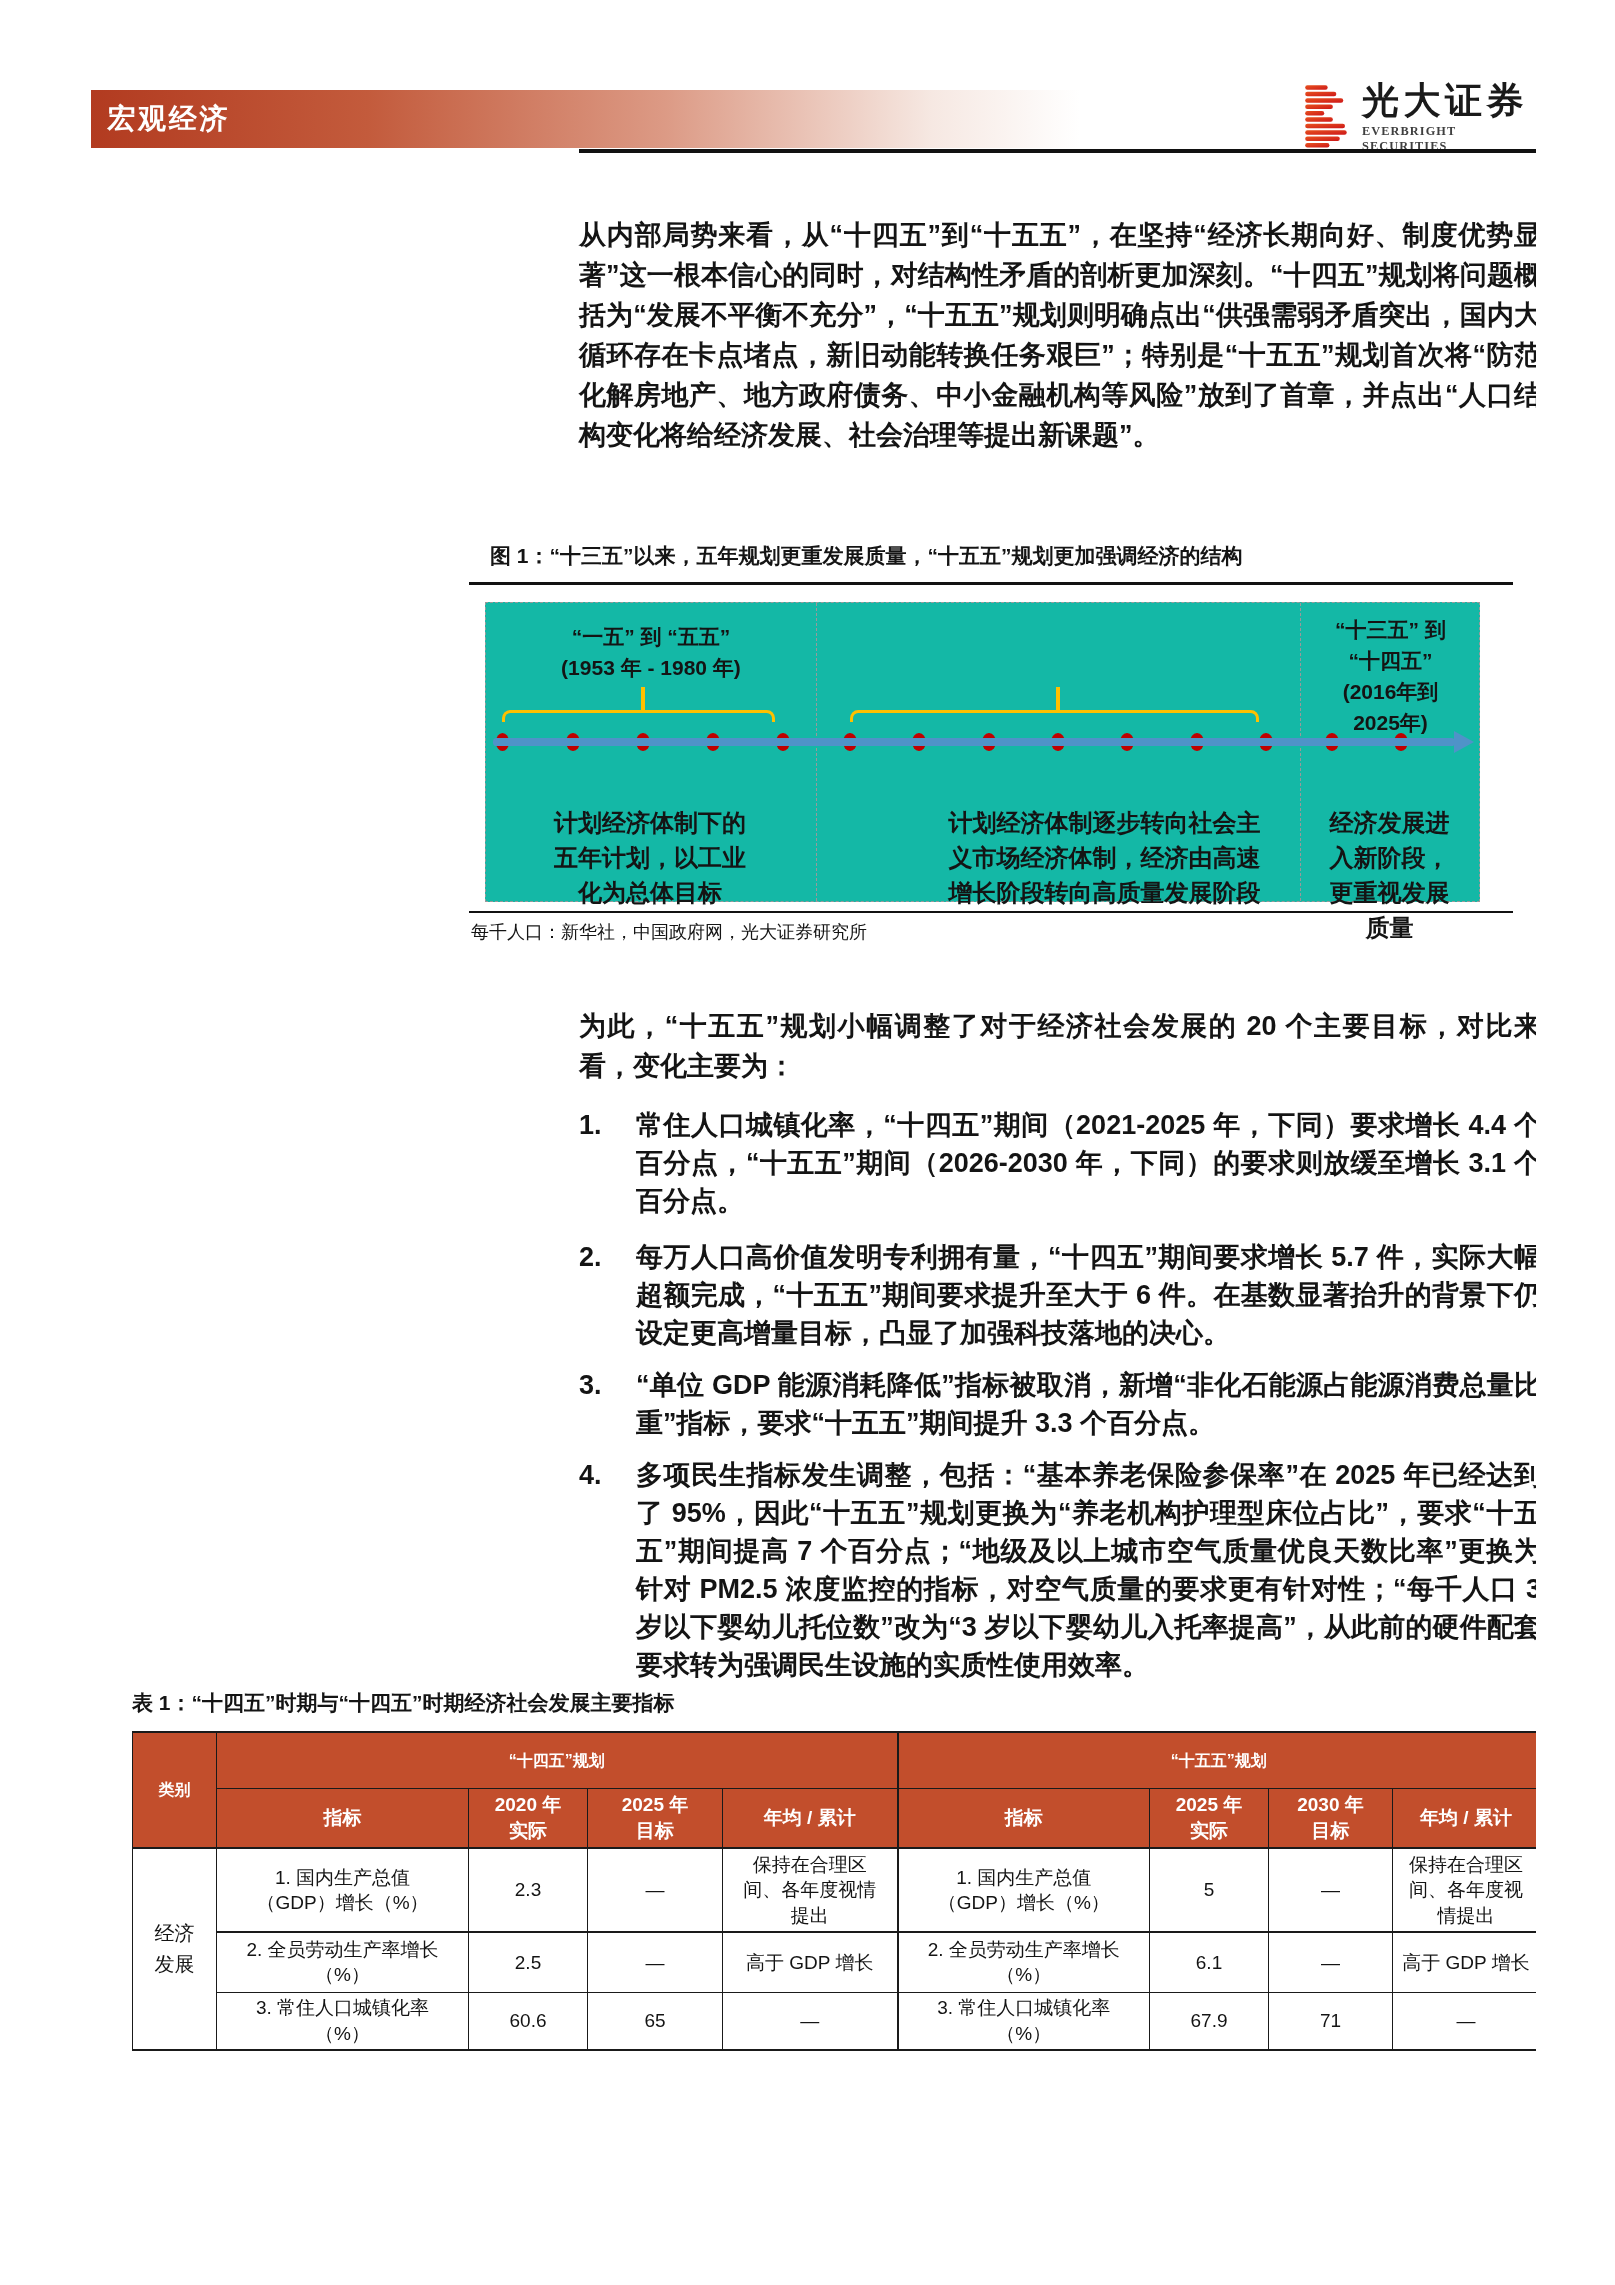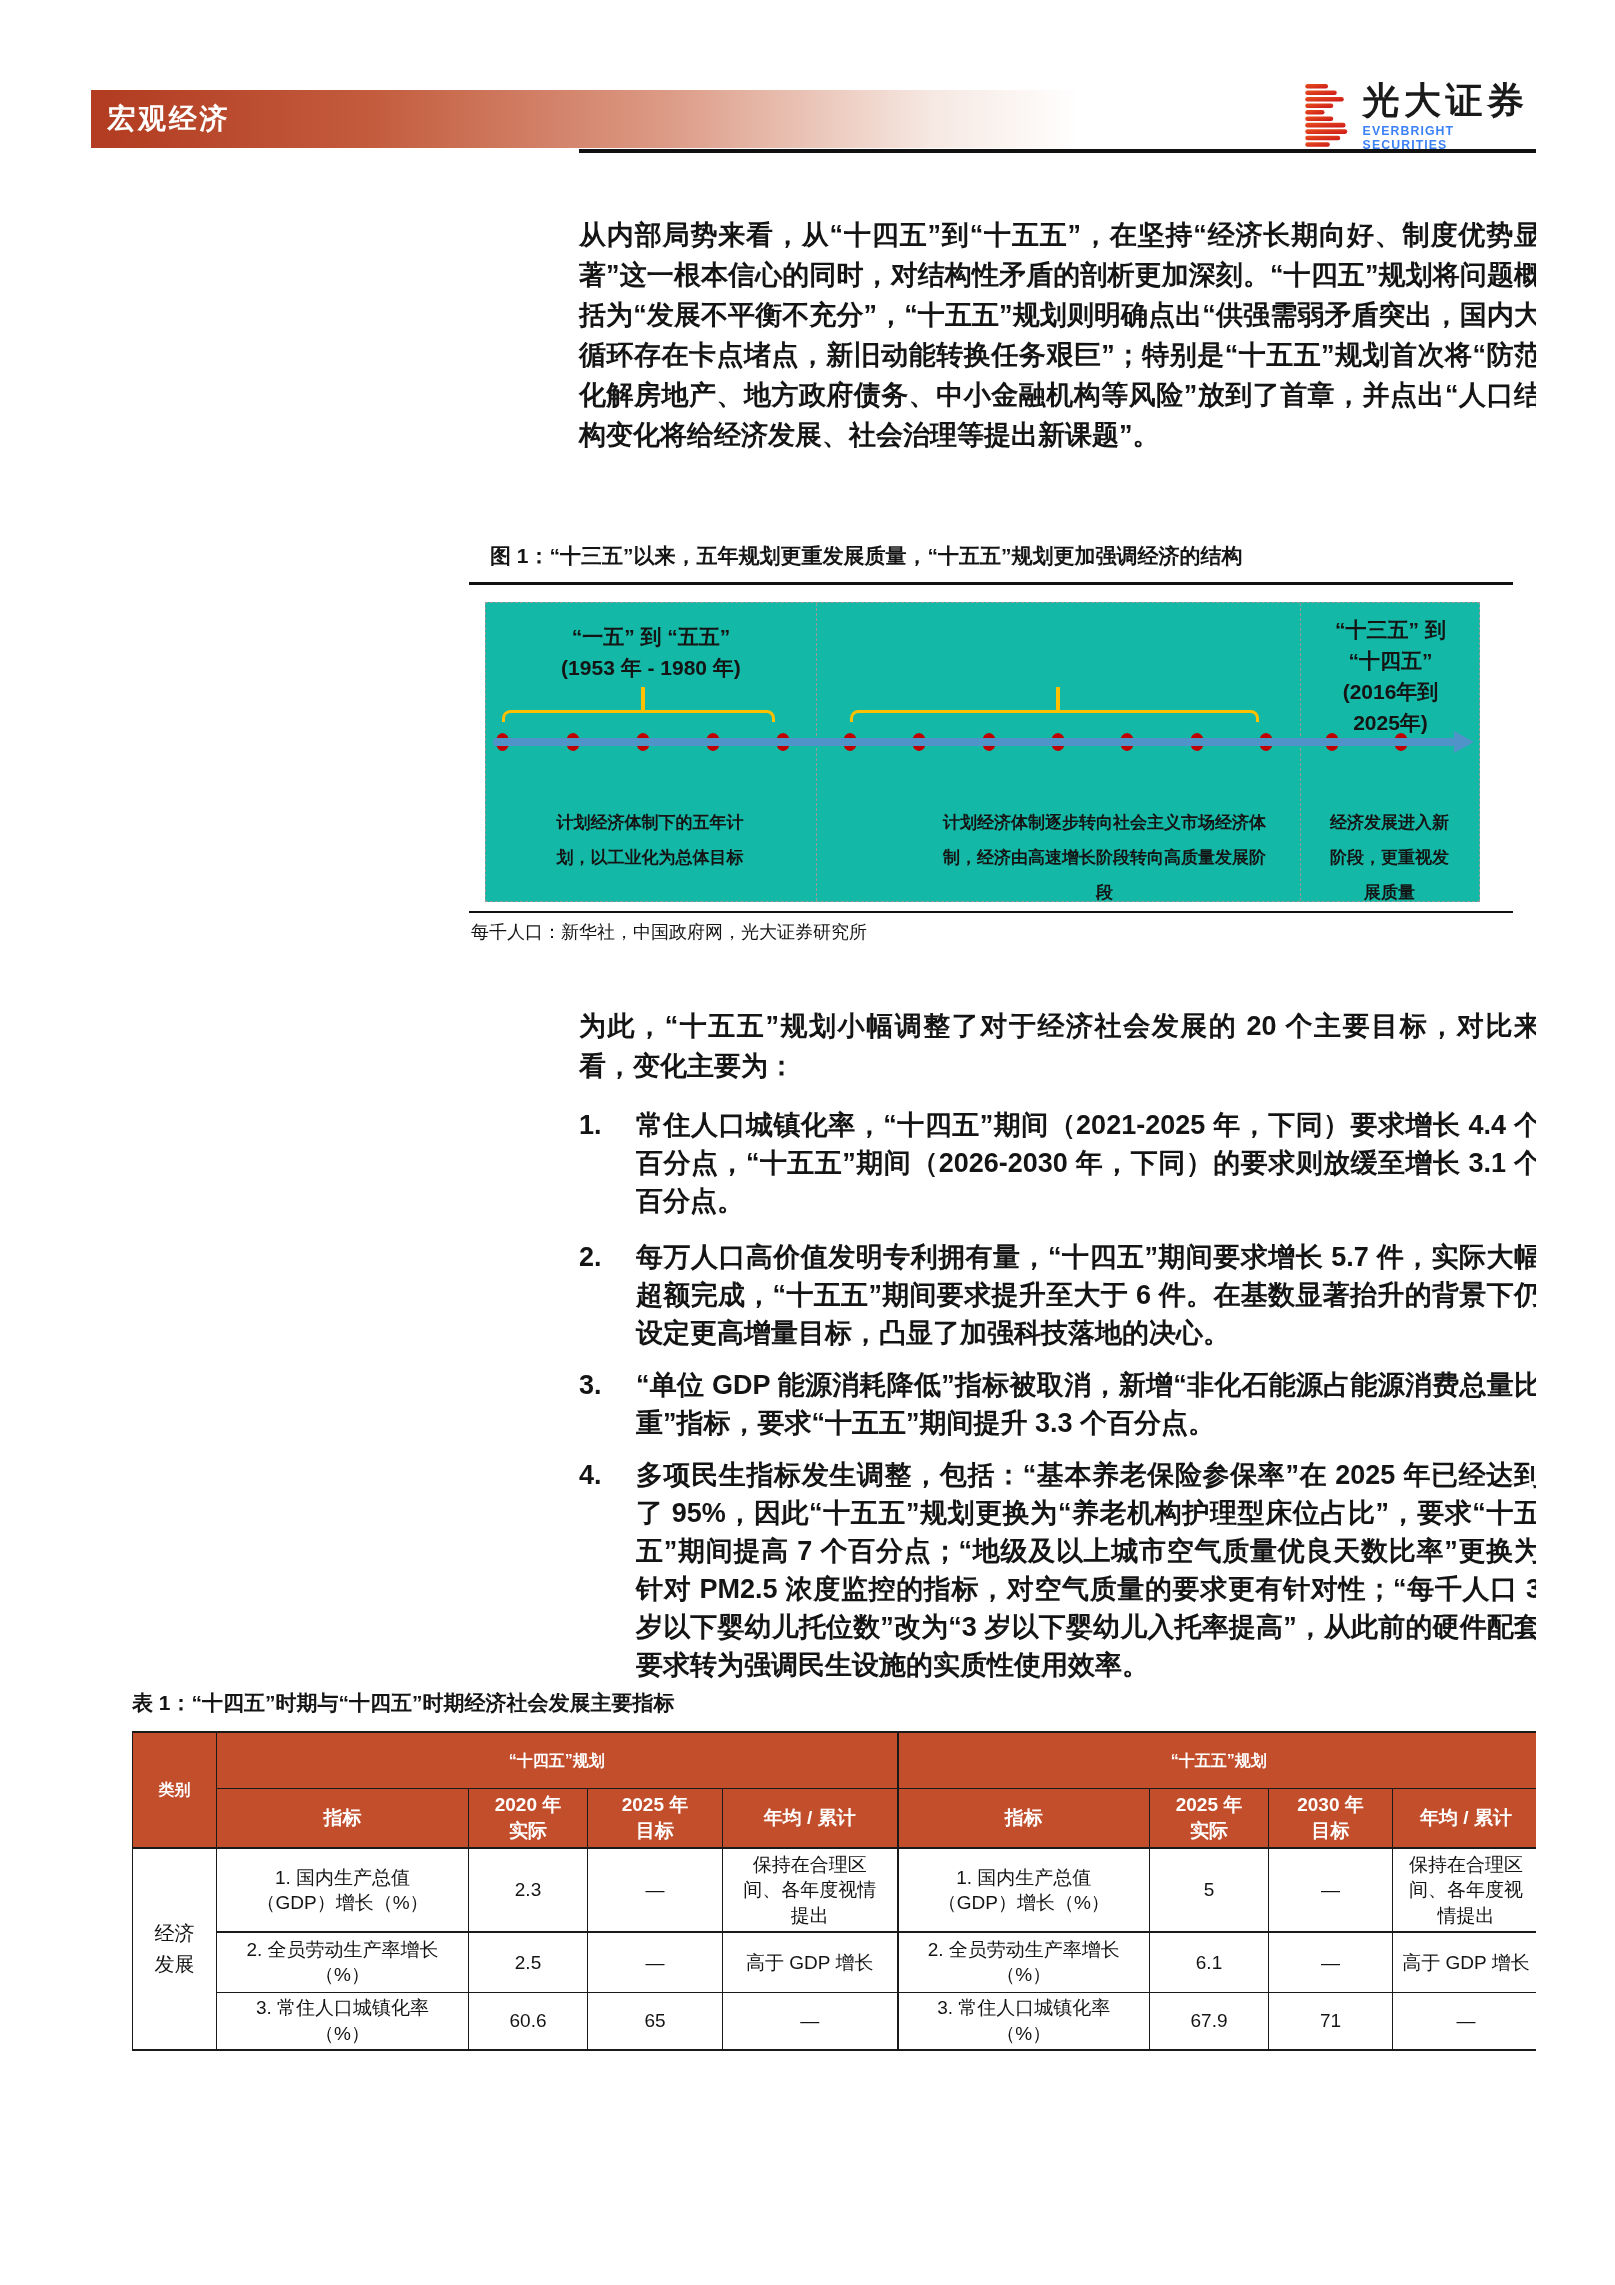--- a/index.html
+++ b/index.html
@@ -8,42 +8,42 @@
   html,body{margin:0;padding:0;background:#fff;}
   .page{position:relative;width:1536px;height:2286px;background:#ffffff;overflow:hidden;
         font-family:"Liberation Sans","DejaVu Sans",sans-serif;color:var(--ink);}
   
   .header-band{position:absolute;left:91px;top:90px;width:989px;height:58px;
     background:linear-gradient(90deg,#b23b20 0%,#c35b3c 28%,#dc9a85 58%,#f6e8e2 85%,#ffffff 100%);
     display:flex;align-items:center;padding-left:16.4px;box-sizing:border-box;}
   .section-label{color:#fff;font-size:28px;font-weight:700;letter-spacing:2.7px;}
   .logo{position:absolute;left:1300px;top:80px;display:flex;align-items:center;gap:11.8px;}
   .logo-cn{font-size:37px;font-weight:700;letter-spacing:4.5px;line-height:42px;color:#1a1a1a;}
-  .logo-en{font-size:12.3px;font-weight:700;letter-spacing:1.1px;color:#3b82f6;margin-top:1.8px;}
+  .logo-en{font-size:12.3px;font-weight:700;letter-spacing:1.1px;color:#404040;margin-top:1.8px;font-family:Liberation Serif, serif;}
   .header-rule{position:absolute;left:579px;top:149px;width:957px;height:3.6px;background:#111;}
   
   .para{position:absolute;left:579px;width:962px;margin:0;font-size:27px;line-height:40px;
         font-weight:600;text-align:justify;}
   .para-intro{top:215px;}
   .para-lead{top:1006px;}
   .list-item{position:absolute;left:579px;width:962px;display:flex;font-size:27px;
              line-height:38px;font-weight:600;}
   .list-num{width:57px;flex:none;}
   .list-text{flex:1;text-align:justify;}
   
   .fig-title{position:absolute;left:490px;top:542px;font-size:21px;font-weight:700;white-space:nowrap;}
   .fig-rule{position:absolute;left:469px;top:582px;width:1044px;height:2.7px;background:#111;}
   .fig-rule2{position:absolute;left:469px;top:911px;width:1044px;height:1.8px;background:#111;}
   .fig-source{position:absolute;left:471px;top:920px;font-size:18px;font-weight:500;}
   .fig-box{position:absolute;left:485px;top:602px;width:995px;height:300px;
            border:0.9px dashed #999;box-sizing:border-box;background:#14b8a6;}
   .fig-sep{position:absolute;top:0;bottom:0;width:0;border-left:0.9px dashed #999;}
   .sec-head{position:absolute;text-align:center;font-size:21px;font-weight:600;
             line-height:31px;white-space:pre-line;}
-  .sec-desc{position:absolute;top:202px;text-align:center;font-size:17px;font-weight:600;
+  .sec-desc{position:absolute;top:202px;text-align:center;font-size:24px;font-weight:600;
             line-height:35px;}
   .brace{position:absolute;top:107px;height:11.8px;border:3.6px solid var(--brace);border-bottom:none;
          border-radius:8.2px 8.2px 0 0;box-sizing:border-box;}
   .brace-stem{position:absolute;top:84px;width:3.6px;height:25.5px;background:var(--brace);}
   .timeline{position:absolute;left:7.3px;top:135px;width:962px;height:8.2px;background:var(--blue);
             border-radius:3.6px;}
   .timeline::after{content:"";position:absolute;right:-19px;top:-6.8px;width:0;height:0;
             border-left:20px solid var(--blue);border-top:11px solid transparent;
             border-bottom:11px solid transparent;}
   .dot{position:absolute;top:130px;width:13.6px;height:18px;border-radius:50%;background:var(--dotred);}

